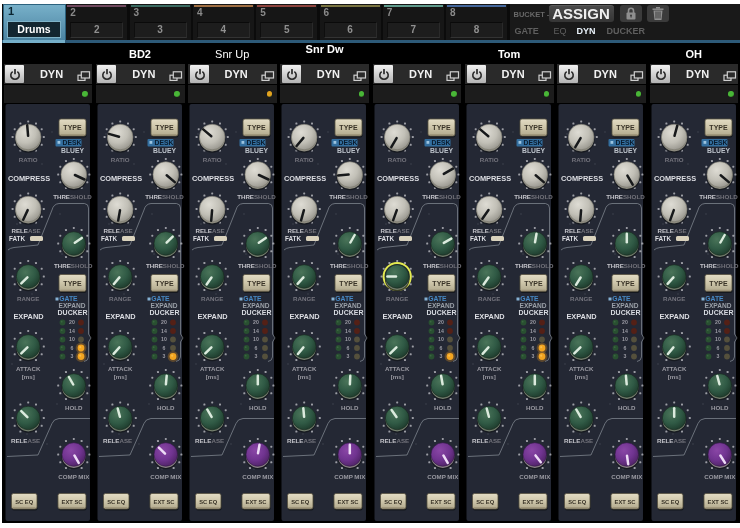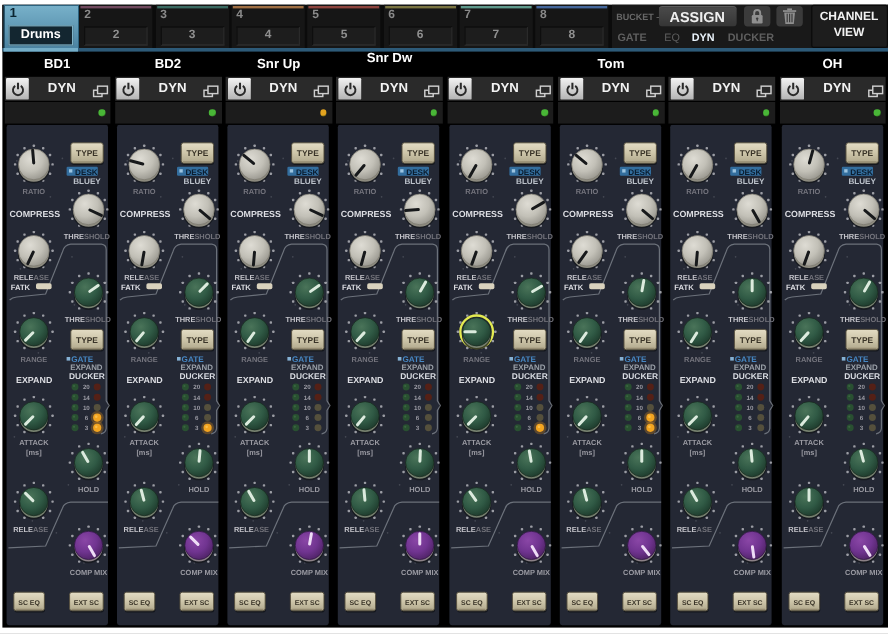--- a/index.html
+++ b/index.html
@@ -47,49 +47,47 @@
         <div class="abs" style="left:4px;top:3px;color:#8a8a8a;font-size:10px;font-weight:bold;">7</div>
         <div class="abs" style="left:4px;top:18px;width:51px;height:14px;background:#1d1d1d;border-top:1px solid #0a0a0a;border-left:1px solid #0e0e0e;border-right:1px solid #2a2a2a;border-bottom:1px solid #333;color:#909090;font-size:10px;font-weight:bold;text-align:center;line-height:14px;">7</div>
         </div>
       <div class="abs" style="left:444.59999999999997px;top:0.5px;width:61px;height:36.5px;background:#161616;">
         <div class="abs" style="left:1px;top:0.5px;width:59px;height:2.5px;background:#44679c"></div>
         <div class="abs" style="left:4px;top:3px;color:#8a8a8a;font-size:10px;font-weight:bold;">8</div>
         <div class="abs" style="left:4px;top:18px;width:51px;height:14px;background:#1d1d1d;border-top:1px solid #0a0a0a;border-left:1px solid #0e0e0e;border-right:1px solid #2a2a2a;border-bottom:1px solid #333;color:#909090;font-size:10px;font-weight:bold;text-align:center;line-height:14px;">8</div>
         </div>
       <div class="abs" style="left:508px;top:0;width:230.5px;height:36.5px;background:#191919;"></div>
       <div class="abs" style="left:512px;top:6px;color:#686868;font-size:7.5px;font-weight:bold;">BUCKET –</div>
-      <div class="abs" style="left:547px;top:1px;width:65px;height:16.5px;background:linear-gradient(#4a4a4a,#353535);border-radius:3px;border-top:1px solid #5c5c5c;color:#efefef;font-size:12px;font-weight:bold;text-align:center;line-height:16px;">ASSIGN</div>
+      <div class="abs" style="left:547px;top:1px;width:65px;height:16.5px;background:linear-gradient(#4a4a4a,#353535);border-radius:3px;border-top:1px solid #5c5c5c;color:#efefef;font-size:15px;font-weight:bold;text-align:center;line-height:16px;">ASSIGN</div>
       <div class="abs" style="left:618px;top:1px;width:22px;height:17px;background:#3b3b3b;border-radius:3px;">
       <svg width="22" height="17" style="position:absolute;left:0;top:0;">
         <rect x="6.5" y="7.5" width="9" height="7" rx="1" fill="#8f8f8f"></rect>
         <path d="M 8.5 8 v-2.2 a2.5 2.5 0 0 1 5 0 V 8" fill="none" stroke="#8f8f8f" stroke-width="1.6"></path>
         <circle cx="11" cy="10.5" r="1" fill="#3b3b3b"></circle>
         <rect x="10.6" y="10.5" width="0.9" height="2.2" fill="#3b3b3b"></rect>
       </svg>
       </div>
       <div class="abs" style="left:645px;top:1px;width:22px;height:17px;background:#3b3b3b;border-radius:3px;">
       <svg width="22" height="17" style="position:absolute;left:0;top:0;">
         <path d="M 6.5 5.5 h 9 l -1 9.5 h -7 z" fill="#8f8f8f"></path>
         <rect x="5.5" y="3.5" width="11" height="1.4" fill="#8f8f8f"></rect>
         <rect x="9" y="2" width="4" height="1.6" fill="#8f8f8f"></rect>
         <line x1="9" y1="6.5" x2="9" y2="13.5" stroke="#3b3b3b" stroke-width="1"></line>
         <line x1="11" y1="6.5" x2="11" y2="13.5" stroke="#3b3b3b" stroke-width="1"></line>
         <line x1="13" y1="6.5" x2="13" y2="13.5" stroke="#3b3b3b" stroke-width="1"></line>
       </svg>
       </div>
-      <div class="abs" style="left:674px;top:0.5px;width:62px;height:31px;background:#1d1d1d;border:1px solid #0a0a0a;border-radius:2px;color:#f2f2f2;font-size:10px;font-weight:bold;text-align:center;line-height:13px;padding-top:3px;">CHANNEL<br>VIEW</div>
       <div class="abs" style="left:513px;top:22.5px;color:#5f5f5f;font-size:9px;font-weight:bold;">GATE</div>
       <div class="abs" style="left:552px;top:22.5px;color:#5f5f5f;font-size:9px;font-weight:normal;">EQ</div>
       <div class="abs" style="left:575px;top:22.5px;color:#e9f2fa;font-size:9px;font-weight:bold;">DYN</div>
       <div class="abs" style="left:605px;top:22.5px;color:#5f5f5f;font-size:9px;font-weight:bold;">DUCKER</div>
       <div class="abs" style="left:0;top:36.5px;width:738.5px;height:3px;background:#2d5a78;"></div>
       <div class="abs" style="left:1.5px;top:36.5px;width:61.5px;height:3px;background:#74aec8;"></div>
-      <div class="abs" style="left:0px;top:40.5px;width:92.3px;height:20px;color:#fff;font-size:11px;font-weight:bold;text-align:center;line-height:20px;">BD1</div>
       <div class="abs" style="left:92.3px;top:40.5px;width:92.3px;height:20px;color:#fff;font-size:11px;font-weight:bold;text-align:center;line-height:20px;">BD2</div>
-      <div class="abs" style="left:184.6px;top:40.5px;width:92.3px;height:20px;color:#fff;font-size:11px;font-weight:bold;text-align:center;line-height:20px;">Snr Up</div>
+      <div class="abs" style="left:184.6px;top:40.5px;width:92.3px;height:20px;color:#fff;font-size:11px;font-weight:normal;text-align:center;line-height:20px;">Snr Up</div>
       <div class="abs" style="left:276.9px;top:35px;width:92.3px;height:20px;color:#fff;font-size:11px;font-weight:bold;text-align:center;line-height:20px;">Snr Dw</div>
       <div class="abs" style="left:461.5px;top:40.5px;width:92.3px;height:20px;color:#fff;font-size:11px;font-weight:bold;text-align:center;line-height:20px;">Tom</div>
       <div class="abs" style="left:646.1px;top:40.5px;width:92.3px;height:20px;color:#fff;font-size:11px;font-weight:bold;text-align:center;line-height:20px;">OH</div>
       <div class="abs" style="left:2px;top:60.5px;width:88.8px;height:19.5px;background:#2a2a2a;"></div>
       <div class="abs" style="left:3.5px;top:61.5px;width:19px;height:18px;background:linear-gradient(#f2f2f2,#b4b4b4);border-radius:1px;">
       <svg width="19" height="18" style="position:absolute;left:0;top:0;">
         <path d="M 7.7 6.6 A 4.2 4.2 0 1 0 12.3 6.6" fill="none" stroke="#2a2a2a" stroke-width="1.6"></path>
         <line x1="10" y1="4" x2="10" y2="9.3" stroke="#2a2a2a" stroke-width="1.7"></line>
       </svg>
       </div>

